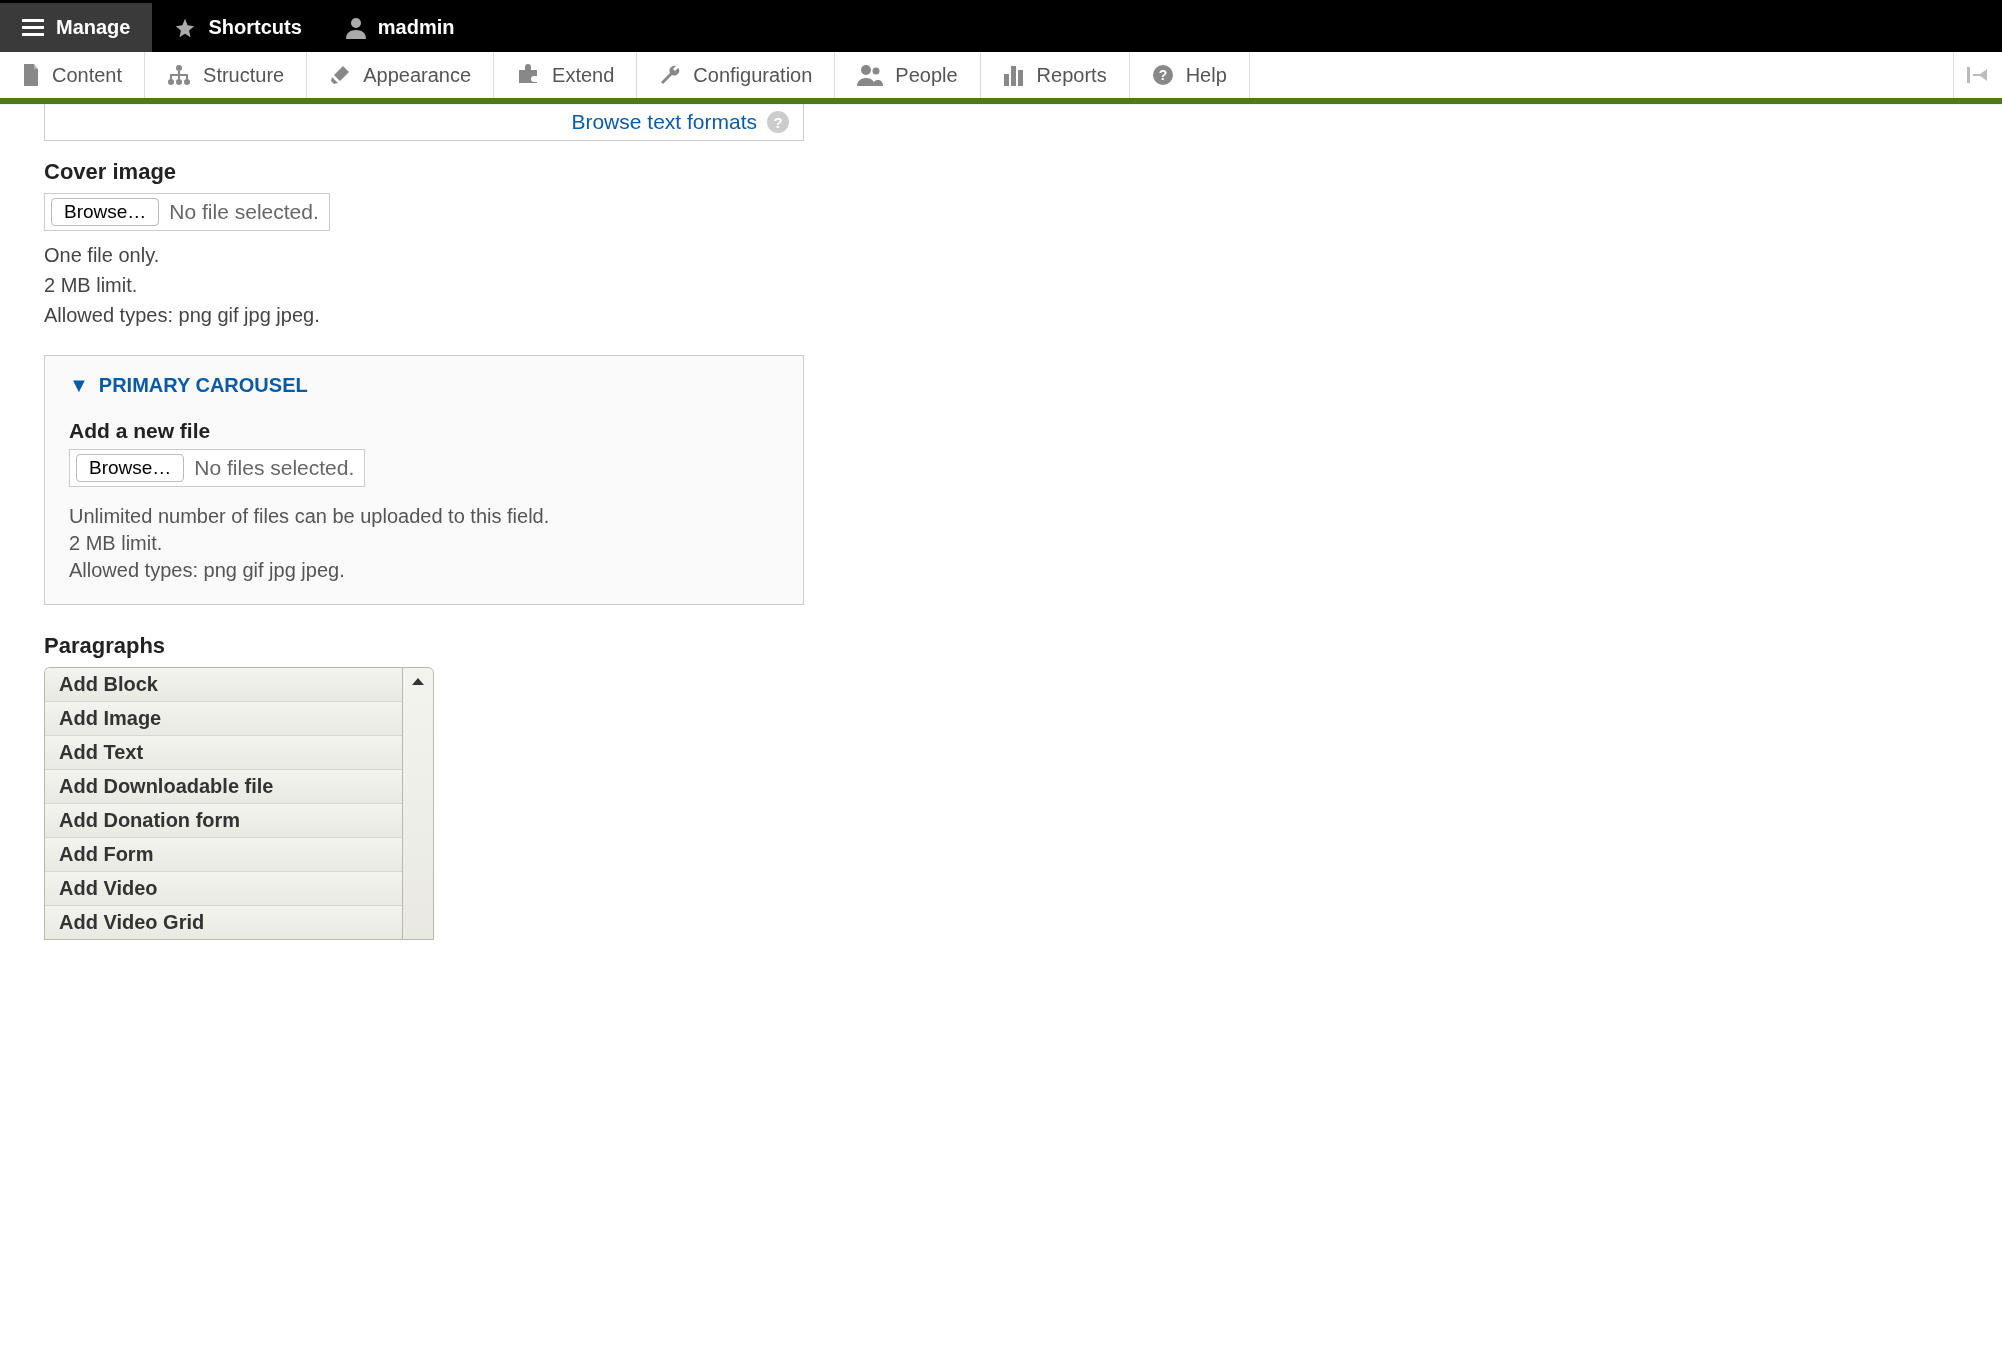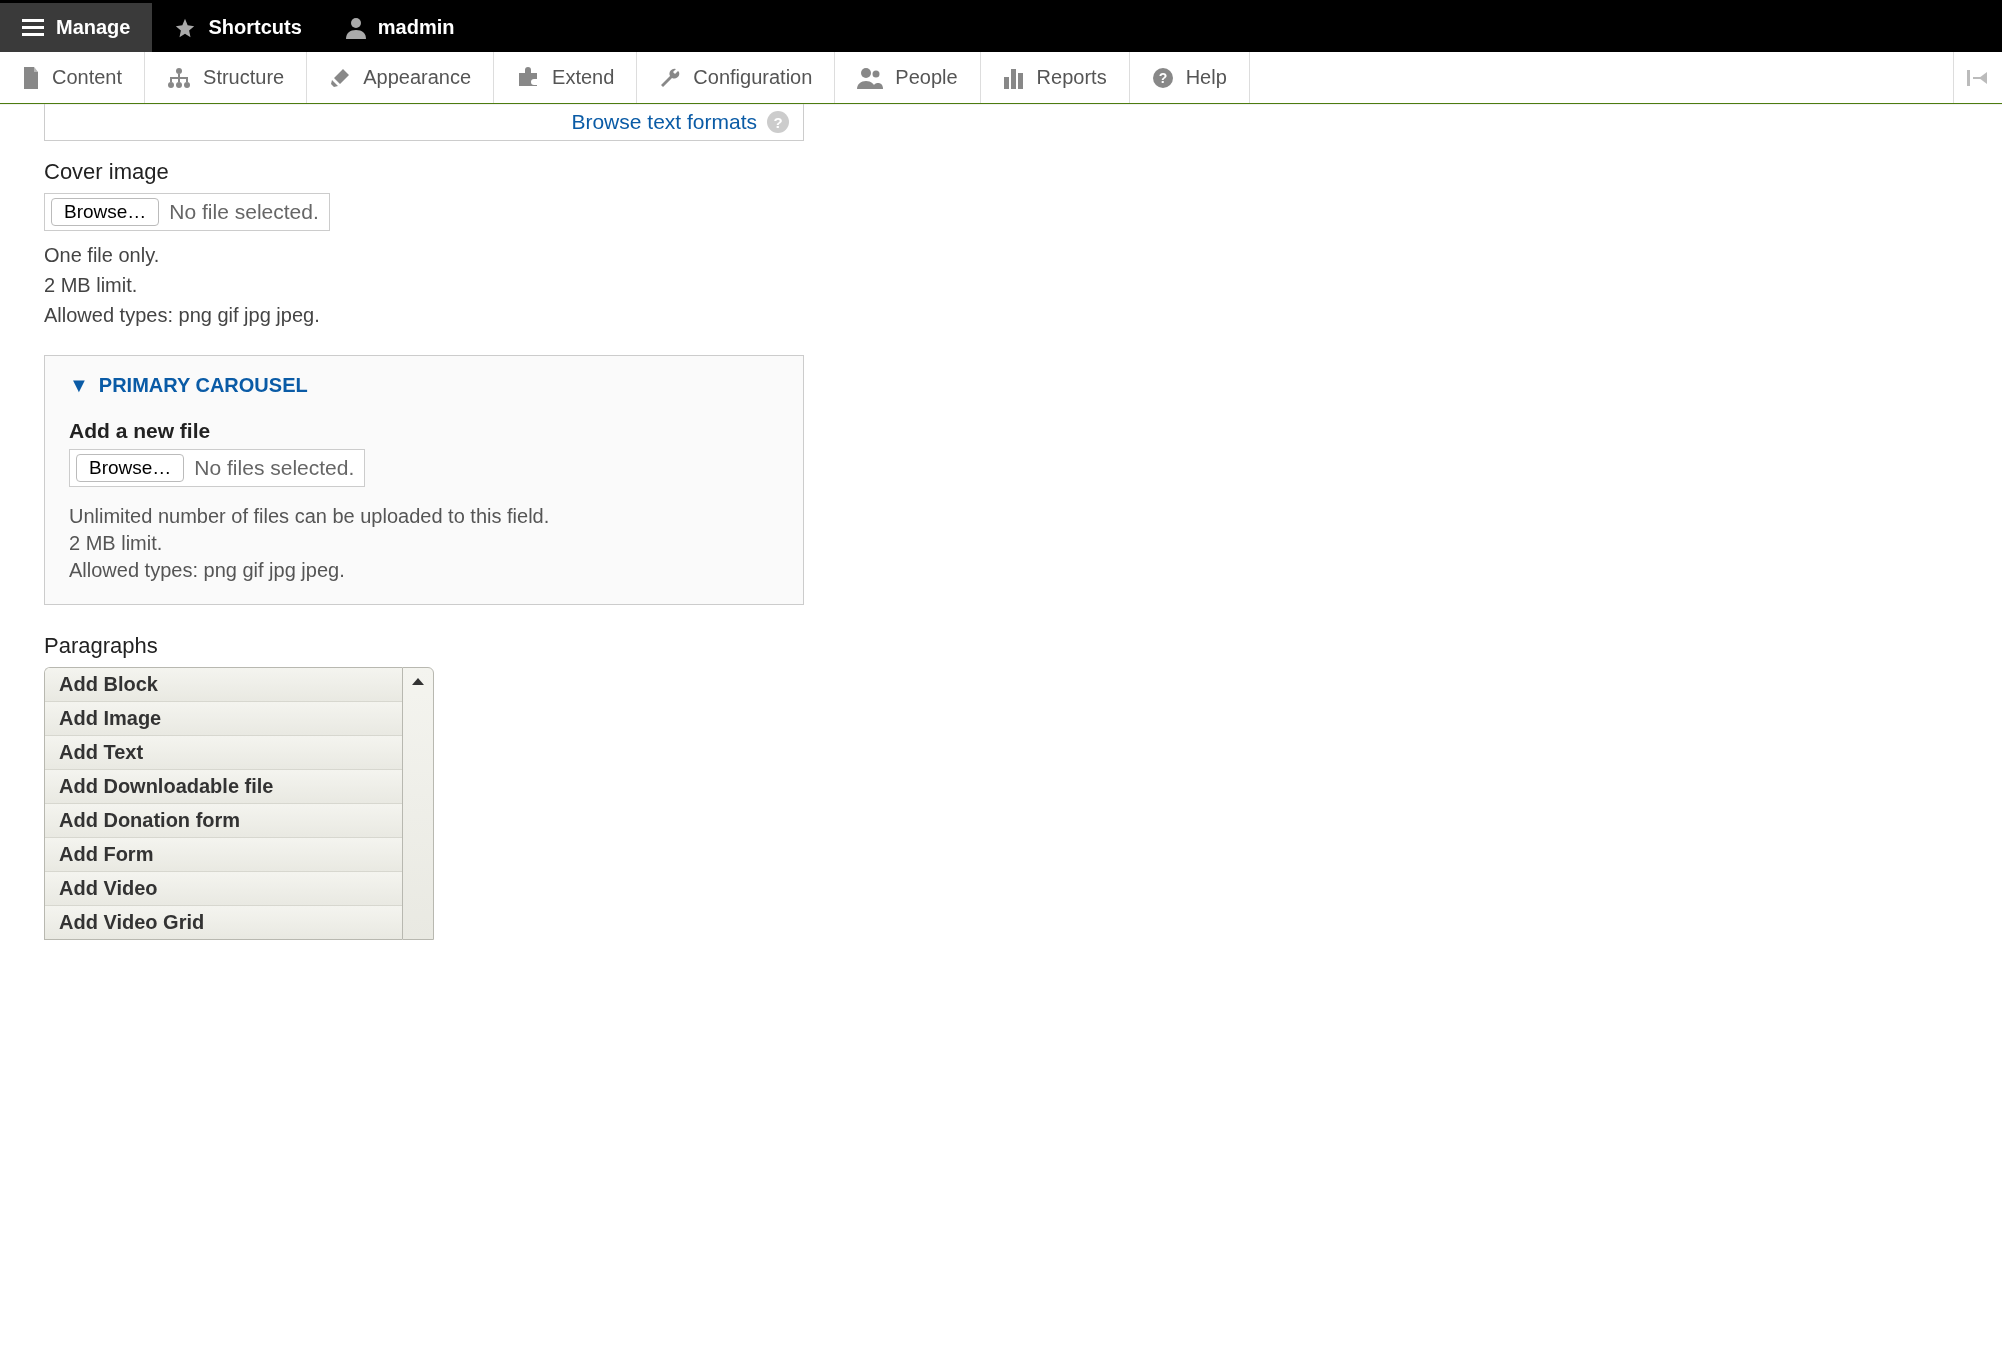--- a/index.html
+++ b/index.html
@@ -24,21 +24,21 @@
     gap: 12px;
     cursor: pointer;
   }
   .toolbar-black .tab.manage { background: #3a3a3a; }
   .toolbar-black .tab .icon { display: inline-flex; }
 
   
   .toolbar-white {
     display: flex;
     background: #fff;
-    border-bottom: 1px solid #4d7c0f;
+    border-bottom: 6px solid #4d7c0f;
     box-shadow: 0 1px 0 rgba(0,0,0,0.05);
     height: 52px;
   }
   .toolbar-white .item {
     display: flex;
     align-items: center;
     gap: 12px;
     padding: 0 22px;
     color: #555;
     font-weight: 400;
@@ -71,21 +71,21 @@
     gap: 10px;
     margin-bottom: 18px;
   }
   .formats-row a { color: #0a5ba6; text-decoration: none; font-size: 21px; }
   .help-circle {
     width: 22px; height: 22px; border-radius: 50%;
     background: #ccc; color: #fff; font-weight: 700; font-size: 15px;
     display: inline-flex; align-items: center; justify-content: center;
   }
 
-  .field-label { font-weight: 400; font-size: 22px; margin-bottom: 8px; }
+  .field-label { font-weight: 700; font-size: 22px; margin-bottom: 8px; }
 
   .file-row {
     display: inline-flex;
     align-items: center;
     border: 1px solid #ccc;
     background: #fff;
     padding: 4px 10px 4px 6px;
     gap: 10px;
     margin-bottom: 10px;
   }

